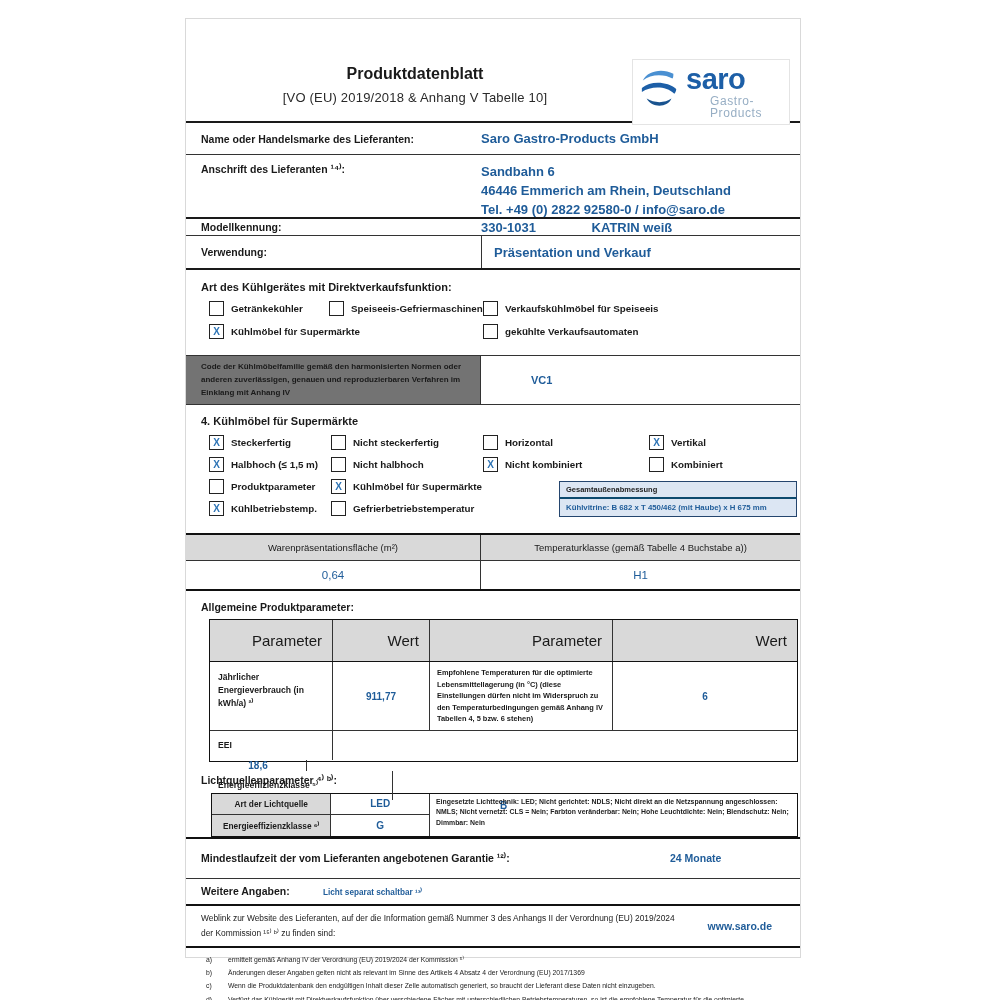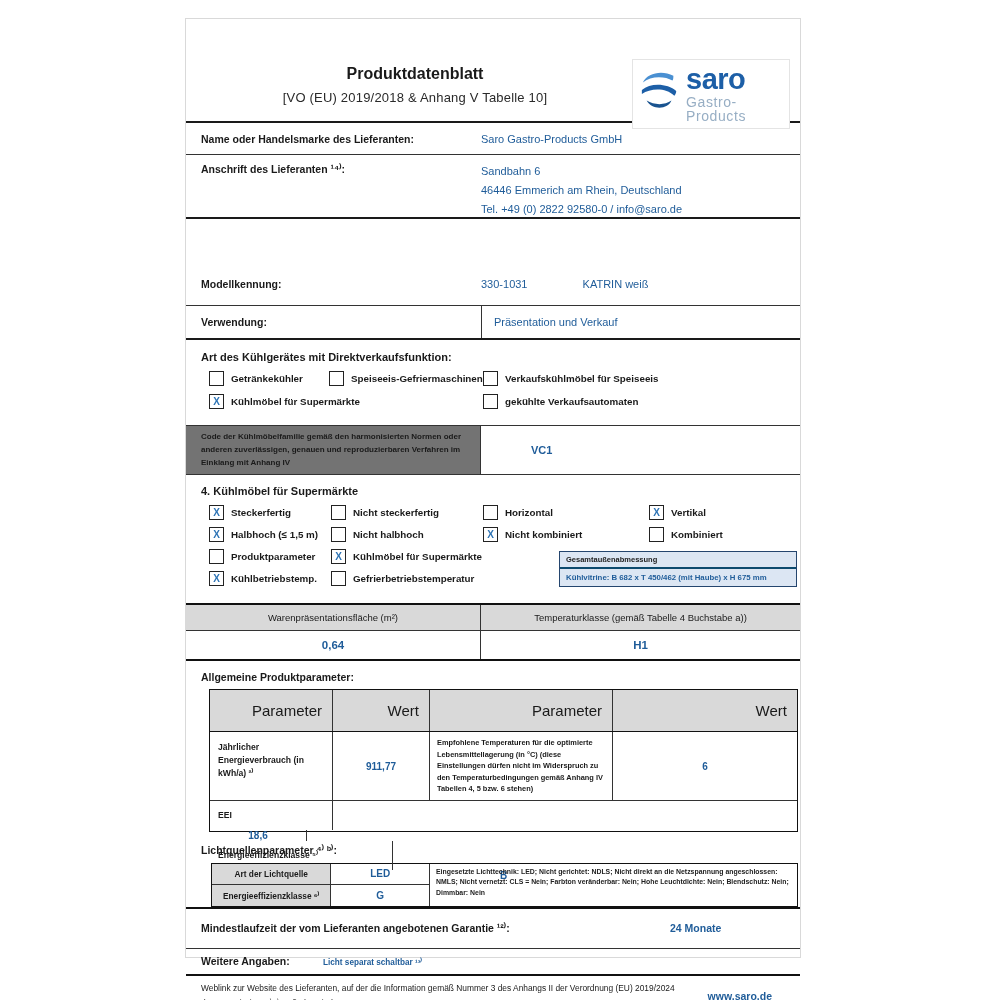--- a/index.html
+++ b/index.html
@@ -7,29 +7,29 @@
   *{box-sizing:border-box;}
   .doc{position:absolute;left:185px;top:18px;width:616px;height:940px;background:#fff;border:1px solid #d9d9d9;}
   
   .hdr{display:flex;align-items:flex-start;padding:40px 10px 6px 12px;border-bottom:2px solid #1a1a1a;height:104px;}
   .hdr-title{flex:1;text-align:center;padding-top:6px;}
   .title{font-size:16px;font-weight:bold;}
   .subtitle{font-size:13px;color:#2a2a2a;margin-top:7px;letter-spacing:.2px;}
   .logo{width:158px;display:flex;align-items:center;gap:5px;border:1px solid #e4e4e4;padding:5px 6px;background:#fff;}
   .logo-text{display:flex;flex-direction:column;line-height:1;}
   .logo-brand{font-size:29px;font-weight:bold;color:#1d5fa7;letter-spacing:-.5px;}
-  .logo-tag{font-size:14px;color:#97aec4;letter-spacing:.6px;margin-top:1px;}
+  .logo-tag{font-size:12px;color:#97aec4;letter-spacing:.6px;margin-top:1px;margin-left:24px;}
   
   .row{display:flex;align-items:center;padding-left:15px;}
   .lbl{width:280px;font-weight:bold;font-size:10.5px;}
-  .val{flex:1;color:#1f5c99;font-weight:normal;font-size:11px;}
+  .val{flex:1;color:#1f5c99;font-weight:bold;font-size:13px;}
   .r-name{height:32px;border-bottom:1px solid #333;}
   .r-addr{height:64px;border-bottom:2px solid #1a1a1a;align-items:flex-start;padding-top:7px;}
   .addr-lines div{line-height:19px;}
-  .r-model{height:43px;border-bottom:1px solid #333;margin-top:44px;}
+  .r-model{height:17px;border-bottom:1px solid #333;}
   .model-name{margin-left:52px;}
   .r-usage{height:34px;border-bottom:2px solid #1a1a1a;align-items:stretch;}
   .r-usage .val{display:flex;align-items:center;border-left:1.2px solid #333;padding-left:12px;}
   
   .sect{padding:8px 10px 8px 23px;}
   .sect-h{font-weight:bold;font-size:11px;margin:3px 0 8px -8px;}
   .cbrow{display:flex;margin:8px 0;}
   .cc1{width:120px;}.cc2{width:154px;}.cc3{flex:1;}
   .g1{width:122px;}.g2{width:152px;}.g3{width:166px;}.g4{flex:1;}
   .cbi{display:flex;align-items:center;gap:7px;}
@@ -47,21 +47,21 @@
   .dimbox{position:absolute;left:350px;top:2px;width:238px;border:1px solid #24456e;background:#dce6f3;}
   .dim-title{font-size:7.5px;font-weight:bold;color:#222;padding:3px 6px;border-bottom:2px solid #0c4a6e;}
   .dim-val{font-size:7.8px;font-weight:bold;color:#1f5c99;padding:4px 6px;white-space:nowrap;}
   
   .area{border-top:2px solid #111;border-bottom:2px solid #111;margin-top:4px;}
   .area-h{display:flex;background:#d9d9d9;border-bottom:1.2px solid #333;}
   .area-h > div{padding:7px 8px;font-size:9.5px;text-align:center;}
   .a1{width:295px;border-right:1.2px solid #333;}
   .a2{flex:1;}
   .area-v{display:flex;}
-  .area-v > div{padding:8px;font-size:11.5px;font-weight:bold;color:#1f5c99;text-align:center;}
+  .area-v > div{padding:8px;font-size:11.5px;font-weight:normal;color:#1f5c99;text-align:center;}
   
   .allg-h{font-weight:bold;font-size:10.5px;margin:10px 0 6px 15px;}
   .tbl{margin-left:23px;width:589px;border:1.5px solid #111;}
   .t-h{display:flex;background:#d9d9d9;border-bottom:1.8px solid #111;}
   .t-h > div{font-size:15px;padding:12px 10px;text-align:right;}
   .tc1{width:123px;border-right:1px solid #333;}
   .tc2{width:97px;border-right:1px solid #333;}
   .tc3{width:183px;border-right:1px solid #333;}
   .tc4{flex:1;}
   .t-r{display:flex;border-bottom:1px solid #333;}

